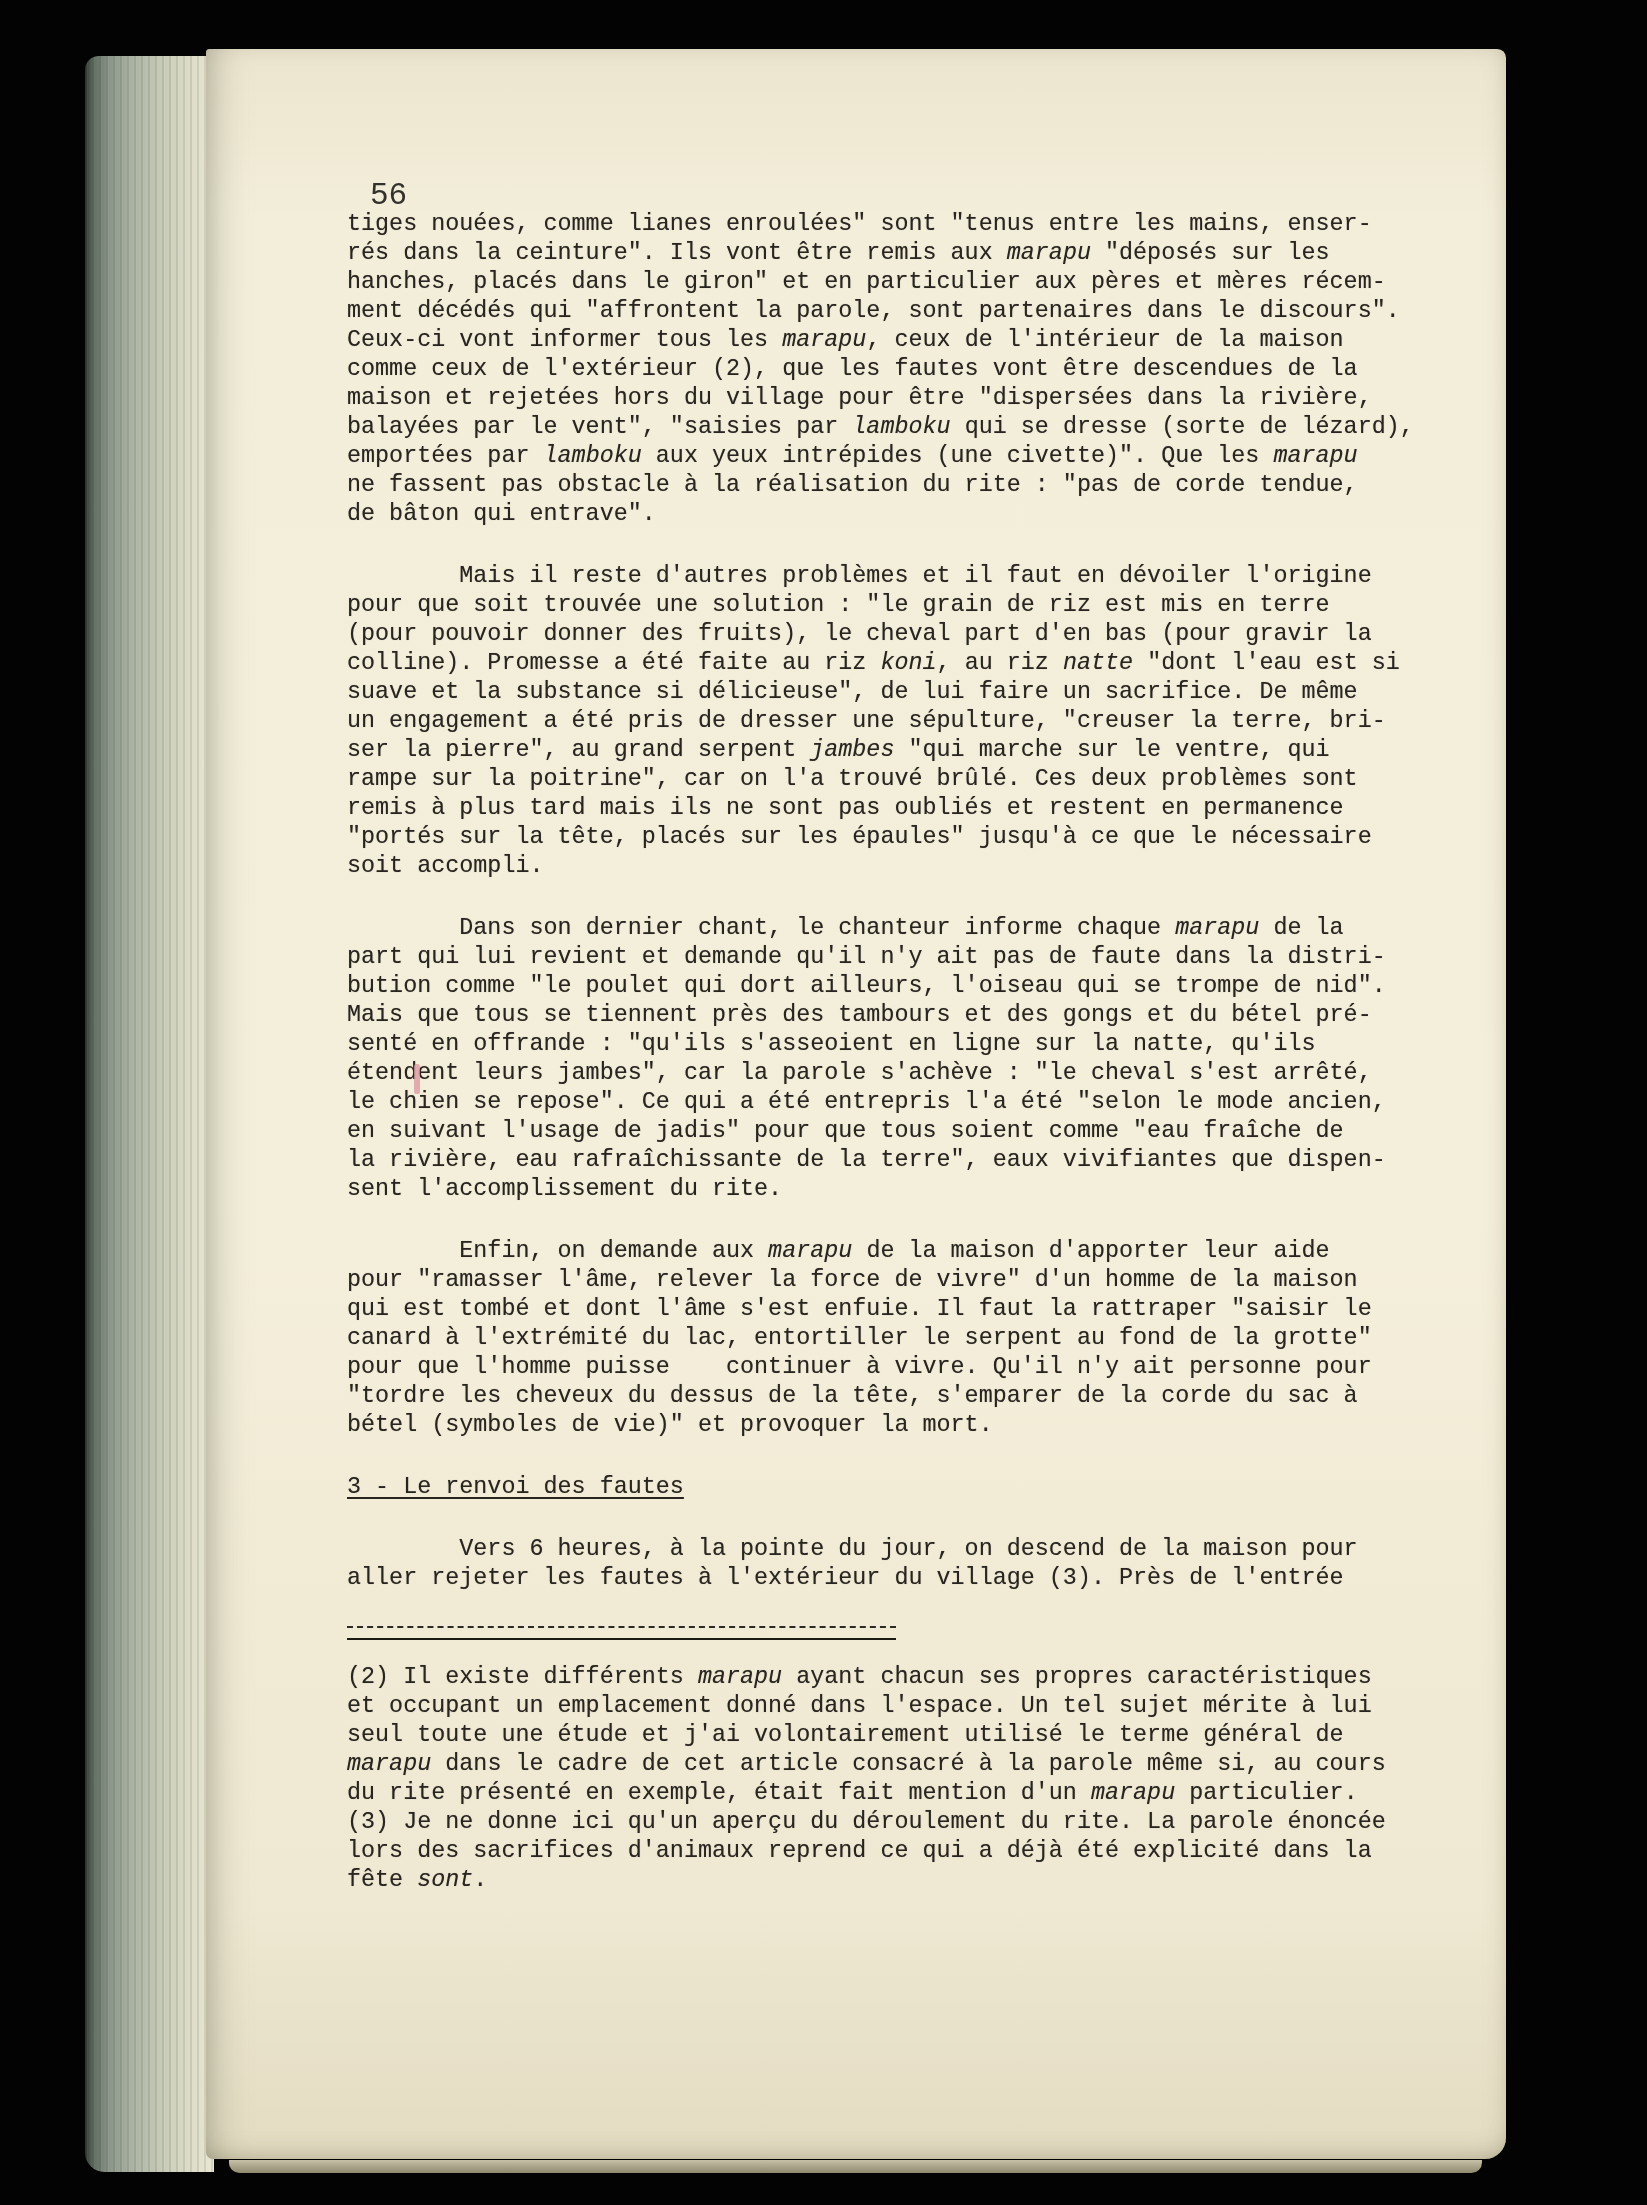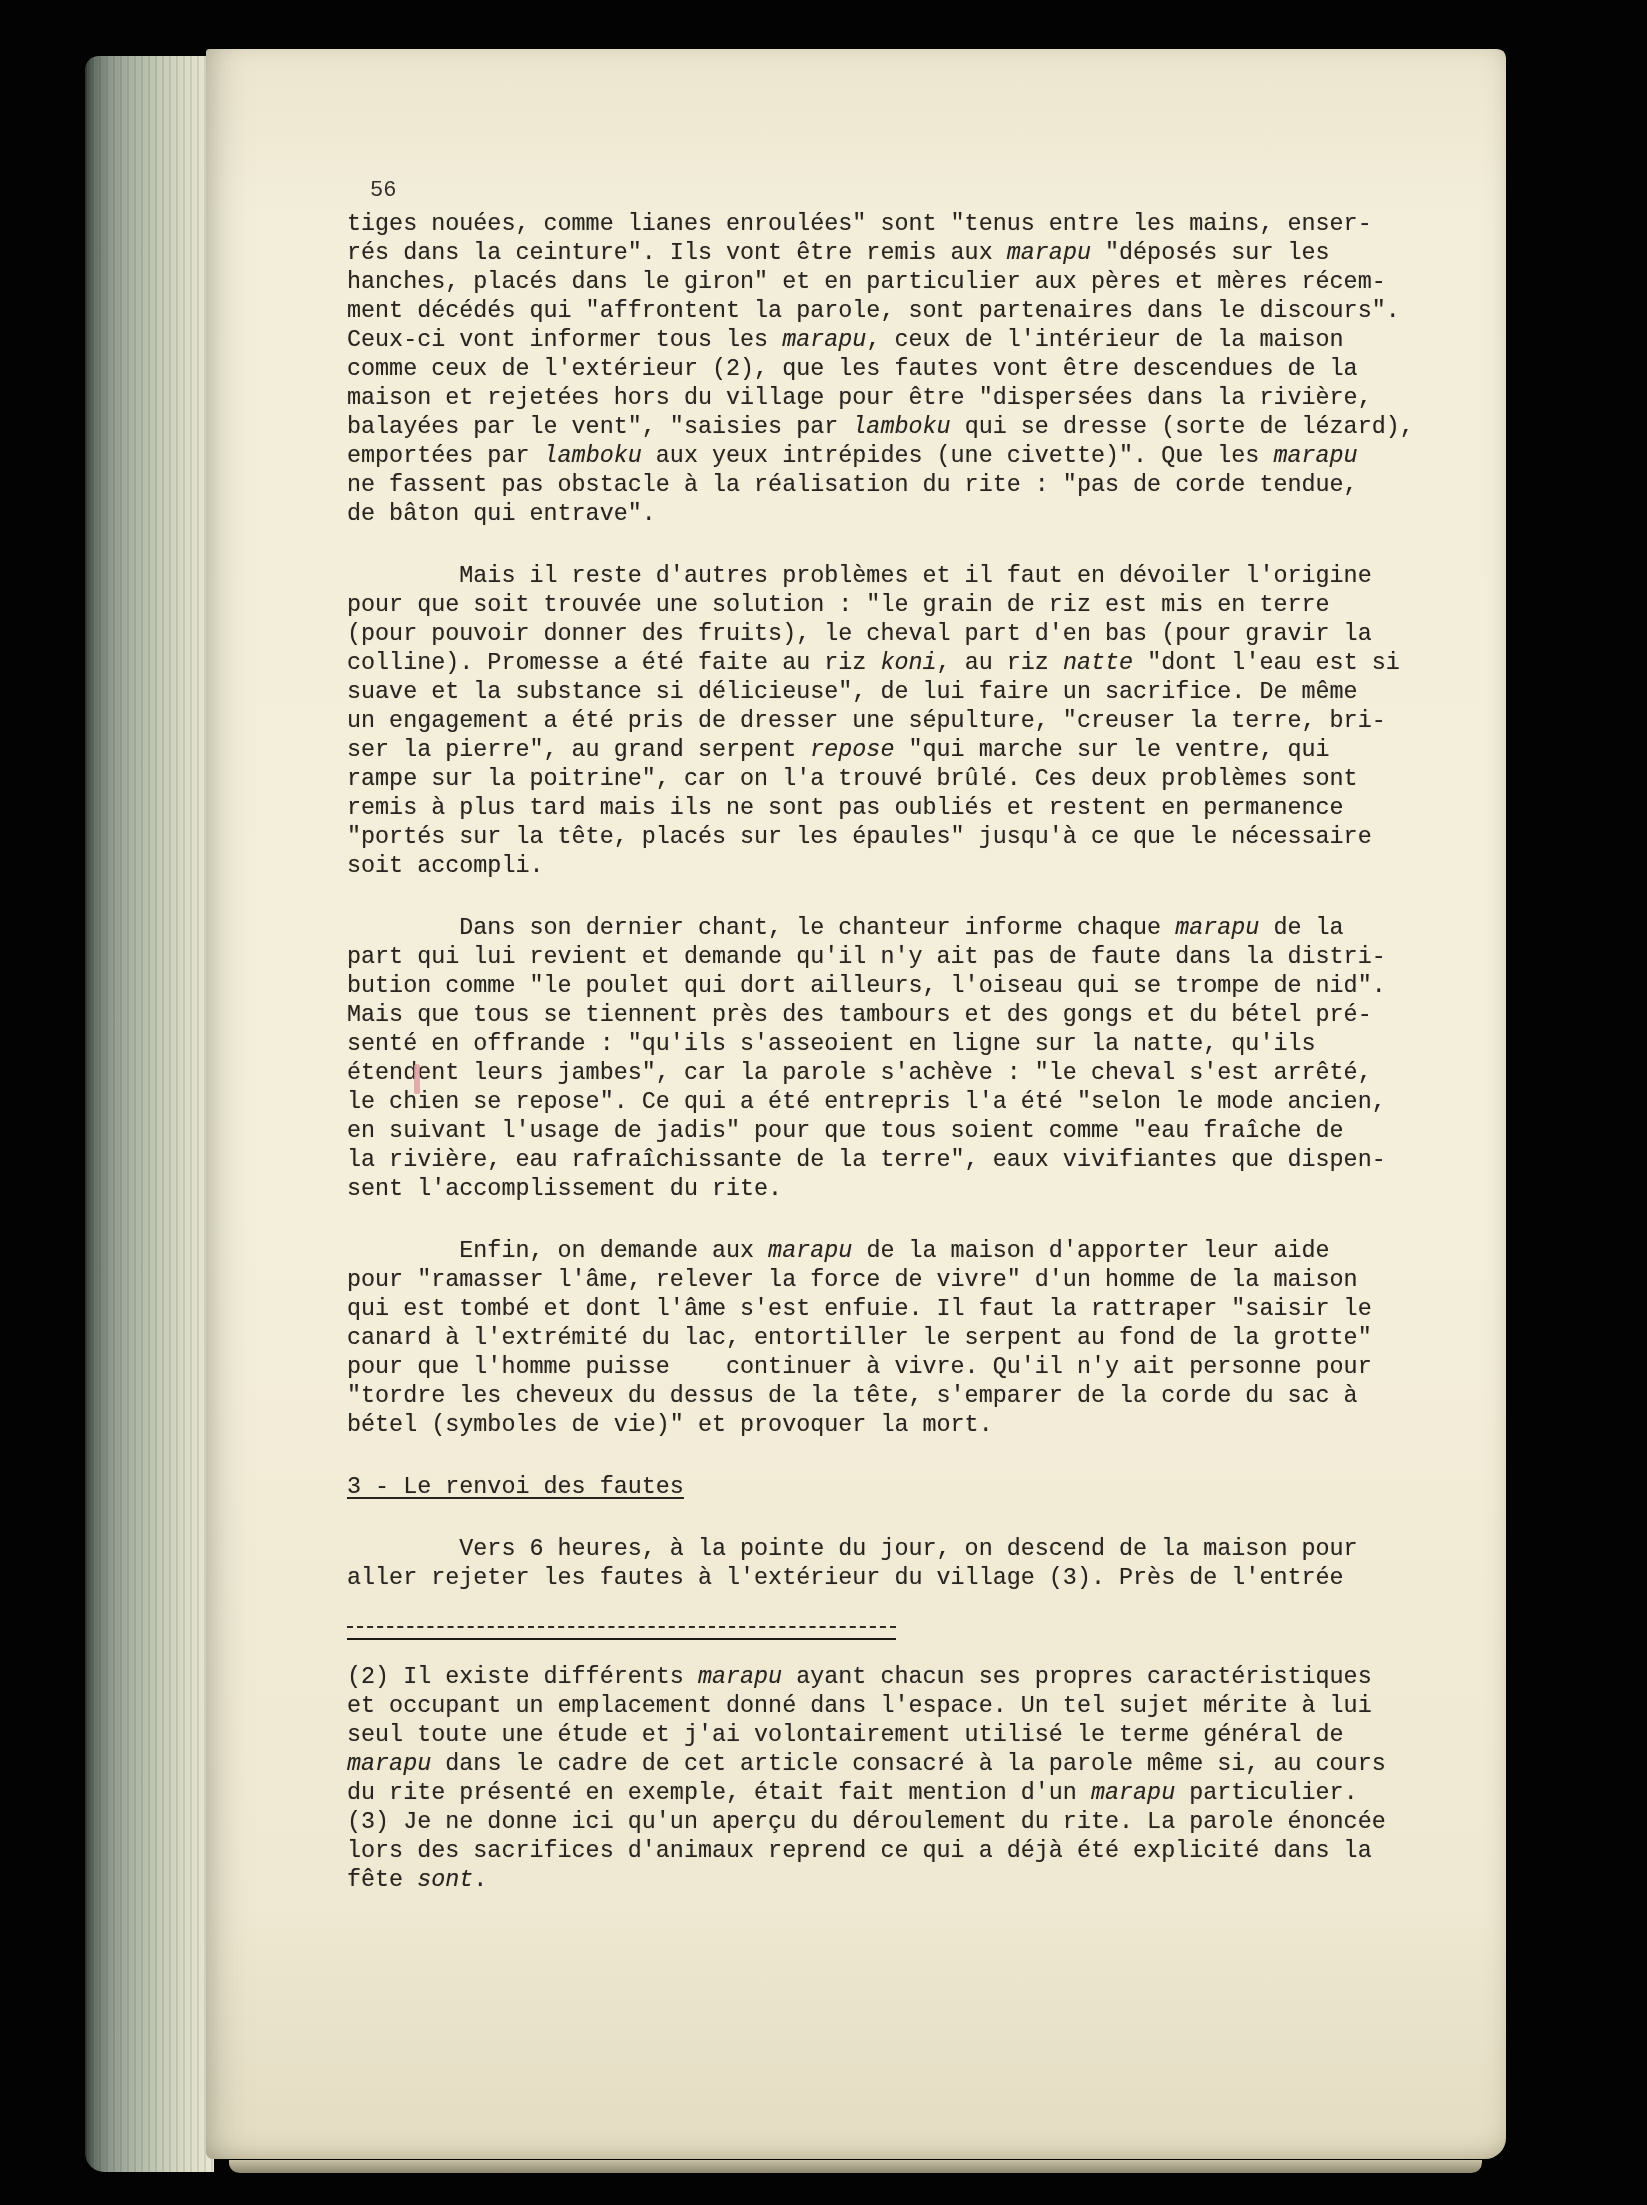--- a/index.html
+++ b/index.html
@@ -15,21 +15,21 @@
   .page{position:absolute;left:206px;top:49px;width:1300px;height:2110px;
         background:linear-gradient(180deg,#ece5cf 0%,#f3eeda 8%,#f4efdb 55%,#efe8d2 88%,#e3dcc2 100%);
         border-radius:3.5px 8.8px 21px 7px;
         box-shadow:inset 26.5px 0 41px -26.5px rgba(95,100,80,.55),
                    inset -12.4px 0 26.5px -16px rgba(120,110,82,.28),
                    inset 0 -16px 26.5px -17.6px rgba(110,100,70,.35);}
   .bottom-edge{position:absolute;left:229px;top:2160px;width:1253px;height:13.2px;
         background:linear-gradient(180deg,#c6c0a6,#8e896f);border-radius:0 0 10.6px 10.6px;}
   .edge-mark{position:absolute;left:208px;top:1015px;width:6.2px;height:30px;
         background:#df9aa2;opacity:.8;border-radius:2.6px;}
-  .pageno{position:absolute;left:164px;top:129px;font-size:22px;color:#33312c;}
+  .pageno{position:absolute;left:164px;top:129px;font-size:31px;color:#33312c;}
   .text{position:absolute;left:141px;top:161px;width:1138px;color:#282520;}
   .para{margin:0 0 33px;font-size:23.4px;line-height:29px;white-space:pre-wrap;
         text-shadow:0 0 0.9px rgba(45,40,30,.35);}
   .footnotes{margin-bottom:16px;}
   em{font-style:italic;text-align:right;}
   .heading{}
   .heading .u{text-decoration:underline;text-decoration-thickness:1.8px;text-underline-offset:4.4px;}
   .fnsep{width:549px;margin:0 0 23px;}
   .fnsep .dashes{height:0;border-top:2.6px dashed #2c2a22;margin-bottom:9.7px;}
   .fnsep .rule{height:0;border-top:2.6px solid #1c1a14;}
@@ -57,21 +57,21 @@
 balayées par le vent", "saisies par <em>lamboku</em> qui se dresse (sorte de lézard),
 emportées par <em>lamboku</em> aux yeux intrépides (une civette)". Que les <em>marapu</em>
 ne fassent pas obstacle à la réalisation du rite : "pas de corde tendue,
 de bâton qui entrave".</p>
       <p class="para">        Mais il reste d'autres problèmes et il faut en dévoiler l'origine
 pour que soit trouvée une solution : "le grain de riz est mis en terre
 (pour pouvoir donner des fruits), le cheval part d'en bas (pour gravir la
 colline). Promesse a été faite au riz <em>koni</em>, au riz <em>natte</em> "dont l'eau est si
 suave et la substance si délicieuse", de lui faire un sacrifice. De même
 un engagement a été pris de dresser une sépulture, "creuser la terre, bri-
-ser la pierre", au grand serpent <em>repose</em> "qui marche sur le ventre, qui
+ser la pierre", au grand serpent <em>jambes</em> "qui marche sur le ventre, qui
 rampe sur la poitrine", car on l'a trouvé brûlé. Ces deux problèmes sont
 remis à plus tard mais ils ne sont pas oubliés et restent en permanence
 "portés sur la tête, placés sur les épaules" jusqu'à ce que le nécessaire
 soit accompli.</p>
       <p class="para">        Dans son dernier chant, le chanteur informe chaque <em>marapu</em> de la
 part qui lui revient et demande qu'il n'y ait pas de faute dans la distri-
 bution comme "le poulet qui dort ailleurs, l'oiseau qui se trompe de nid".
 Mais que tous se tiennent près des tambours et des gongs et du bétel pré-
 senté en offrande : "qu'ils s'asseoient en ligne sur la natte, qu'ils
 étendent leurs jambes", car la parole s'achève : "le cheval s'est arrêté,

